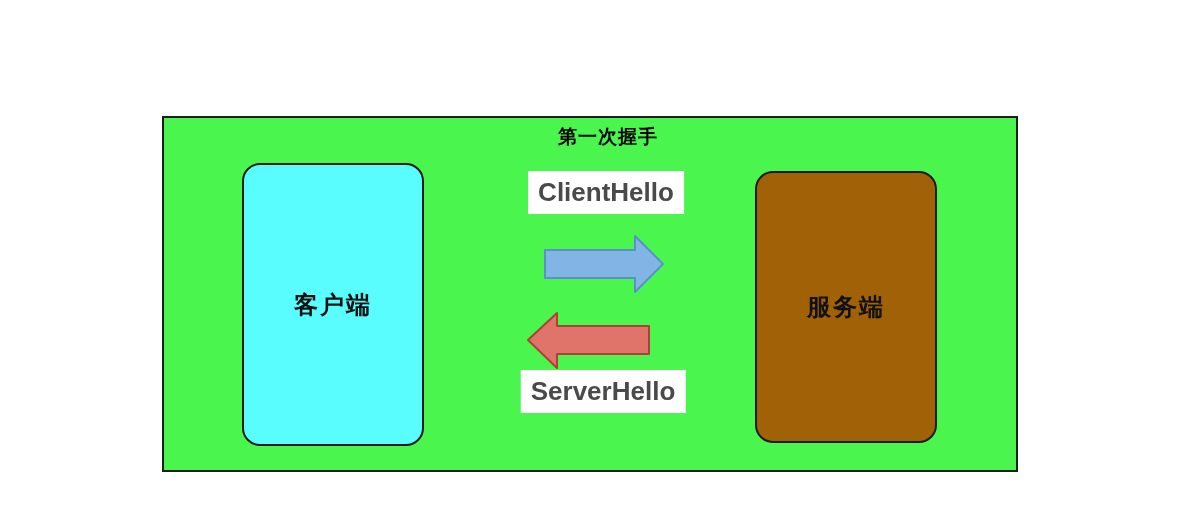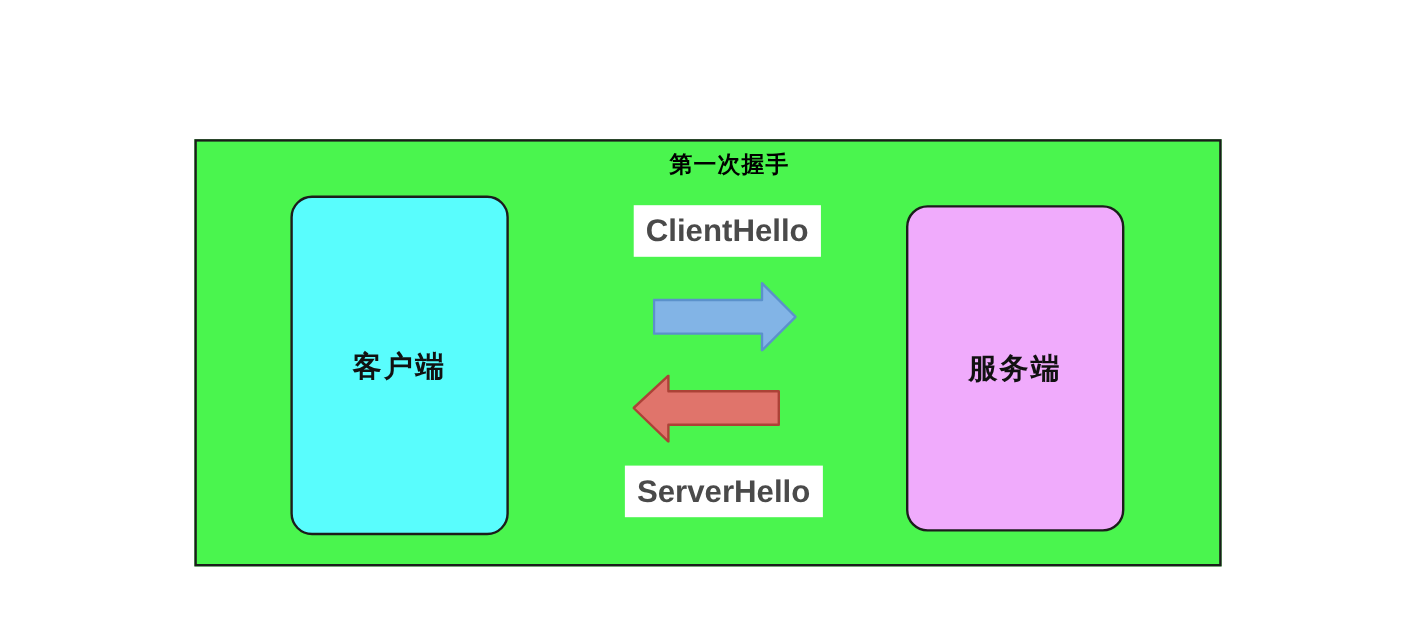--- a/index.html
+++ b/index.html
@@ -42,38 +42,38 @@
   .client-box{left:78px;top:45px;width:182px;height:283px;}
   .server-box{left:591px;top:53px;width:182px;height:272px;}
   .msg-label{
     position:absolute;transform:translateX(-50%);
     background:var(--message-background);
     color:var(--message-text);
     font-size:26px;font-weight:bold;white-space:nowrap;
     padding:6px 10px;line-height:1.2;
   }
   .client-hello{left:442px;top:53px;}
-  .server-hello{left:439px;top:270px;}
+  .server-hello{left:439px;top:252px;}
   .arrow{position:absolute;display:block;}
   .arrow-right{left:380px;top:117px;}
   .arrow-left{left:363px;top:194px;}
 </style>
 </head>
 <body>
 
 <div class="canvas">
   <div class="panel">
 
     <div class="panel-title">第一次握手</div>
 
     <div class="endpoint client-box" style="background: rgb(89, 253, 253);">
       <span class="endpoint-label">客户端</span>
     </div>
 
-    <div class="endpoint server-box" style="background: #f0abfc; justify-content: center;">
+    <div class="endpoint server-box" style="background: #a16207; justify-content: center;">
       <span class="endpoint-label">服务端</span>
     </div>
 
     <div class="msg-label client-hello">ClientHello</div>
 
     <svg class="arrow arrow-right" width="120" height="58" viewBox="0 0 120 58">
       <polygon points="1,15 91,15 91,1 119,29 91,57 91,43 1,43" stroke-width="2" stroke-linejoin="round" fill="#82B4E6" stroke="#5B91CB"></polygon>
     </svg>
 
     <svg class="arrow arrow-left" width="123" height="57" viewBox="0 0 123 57">

